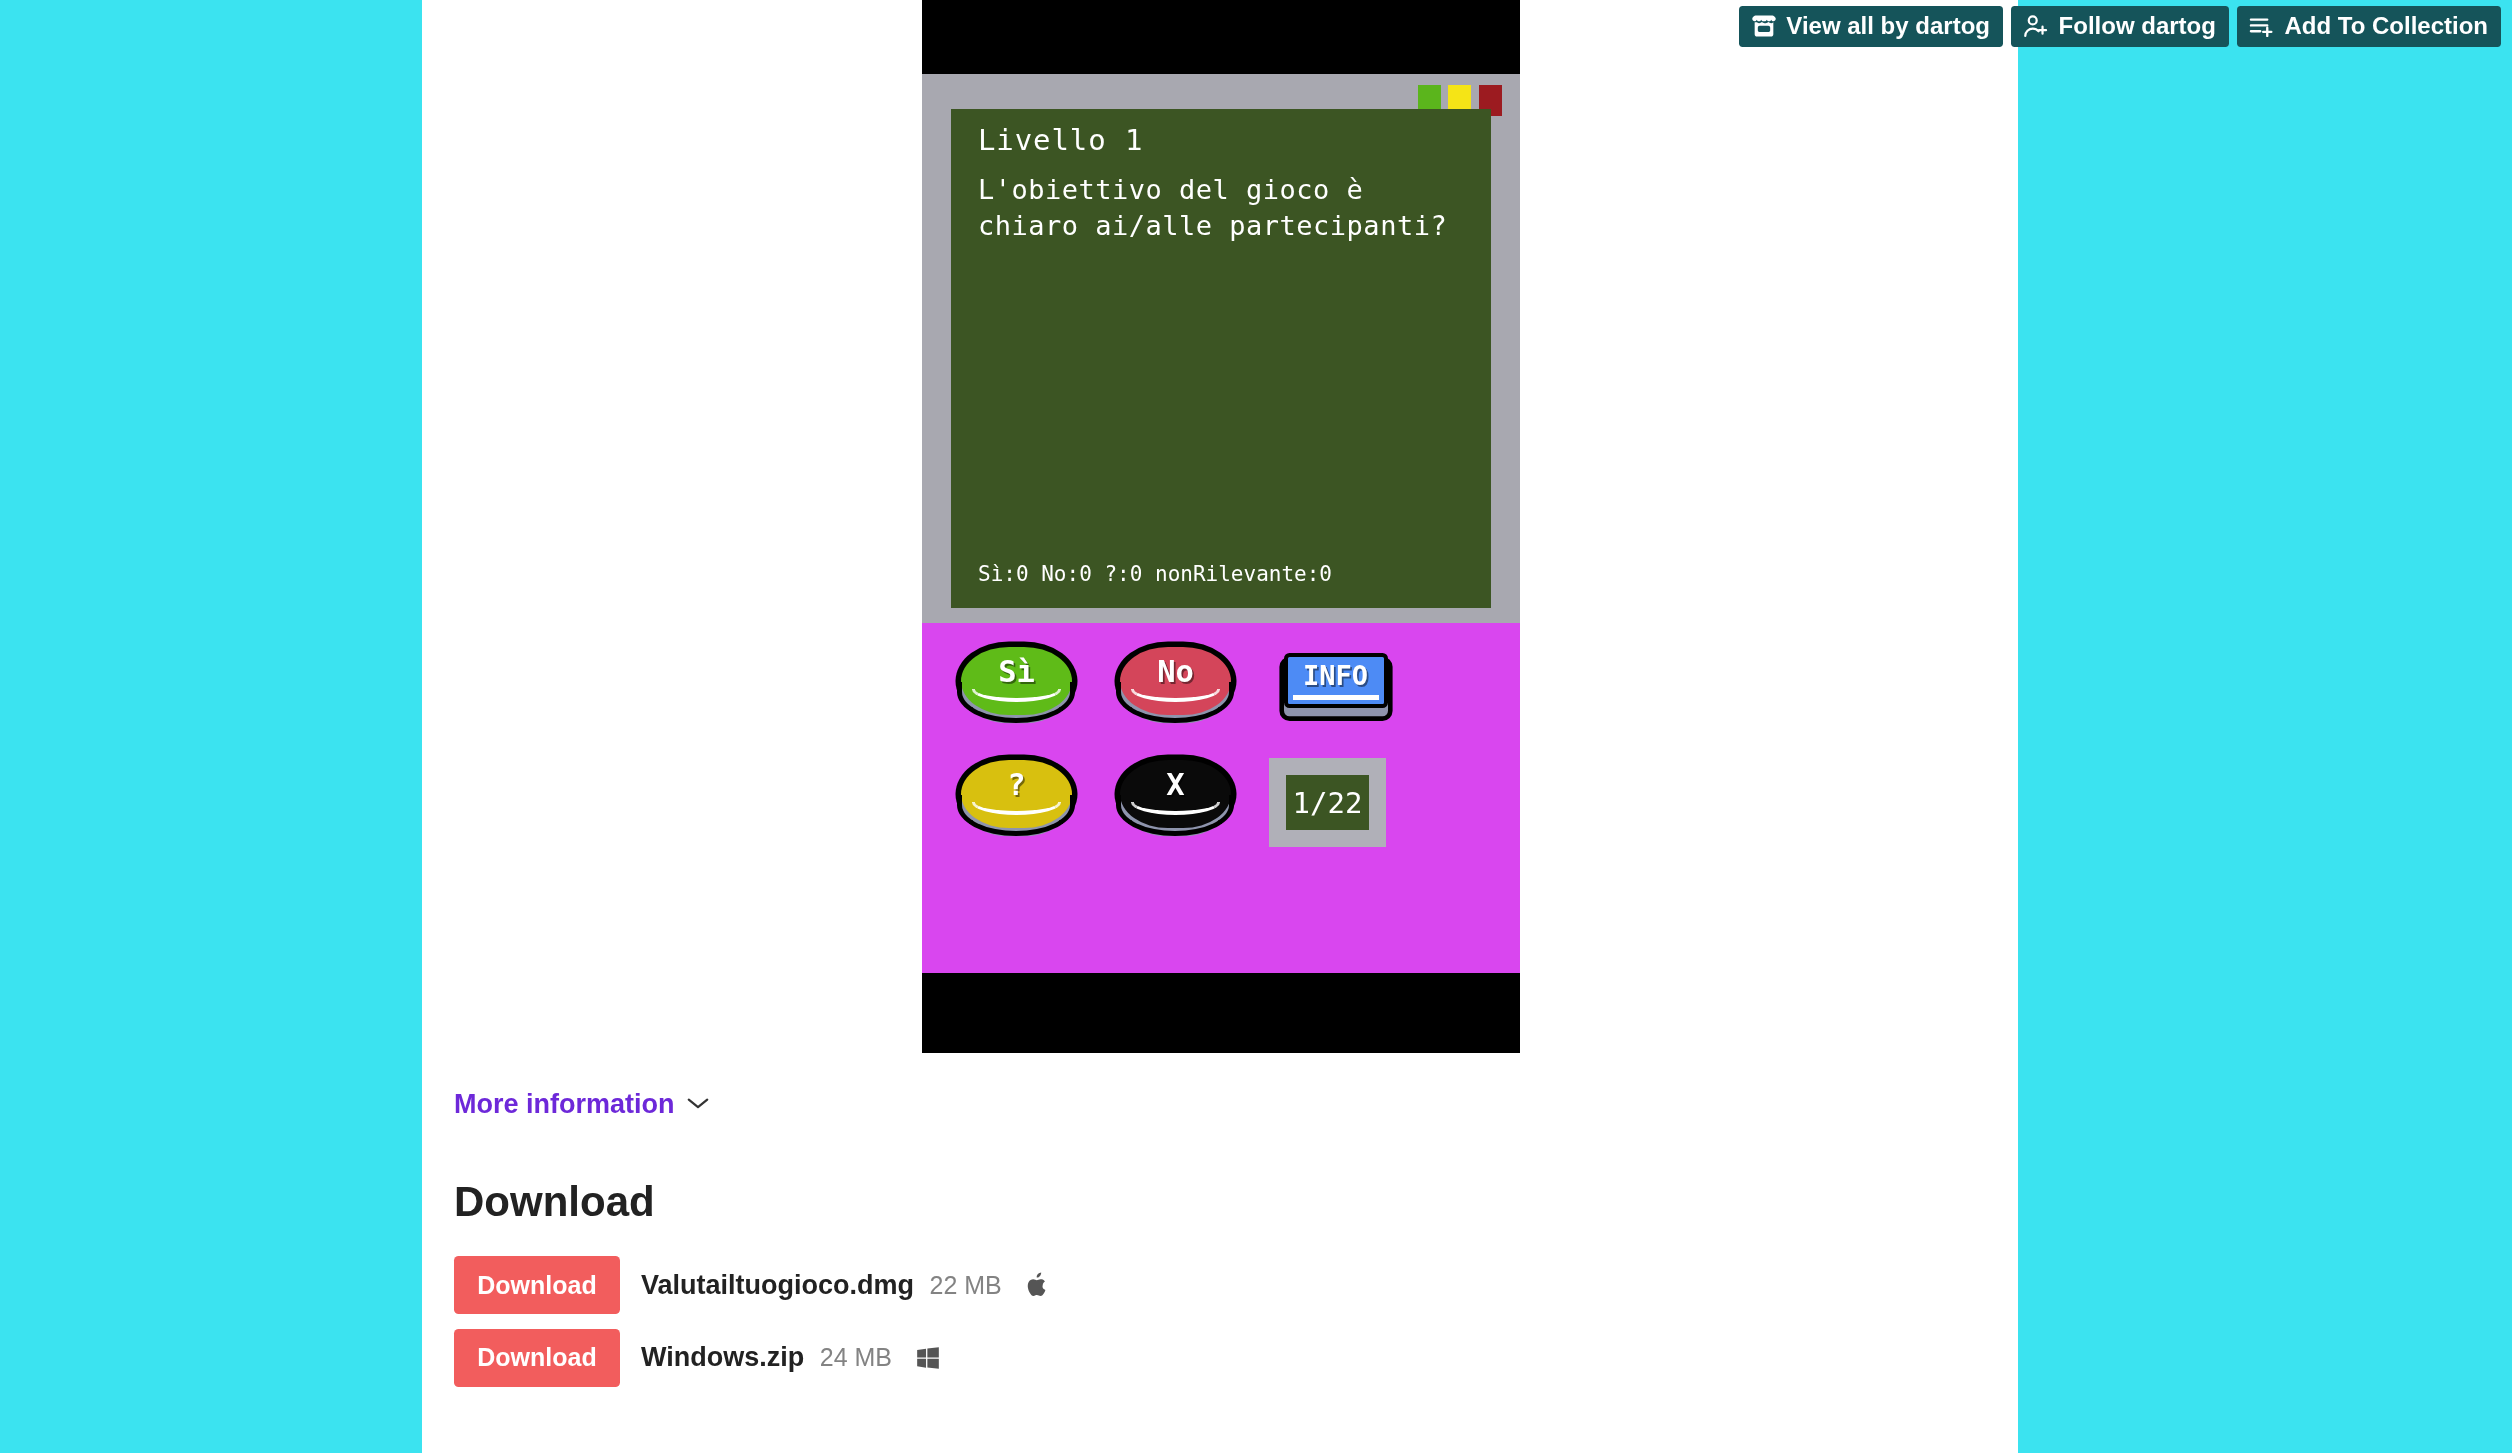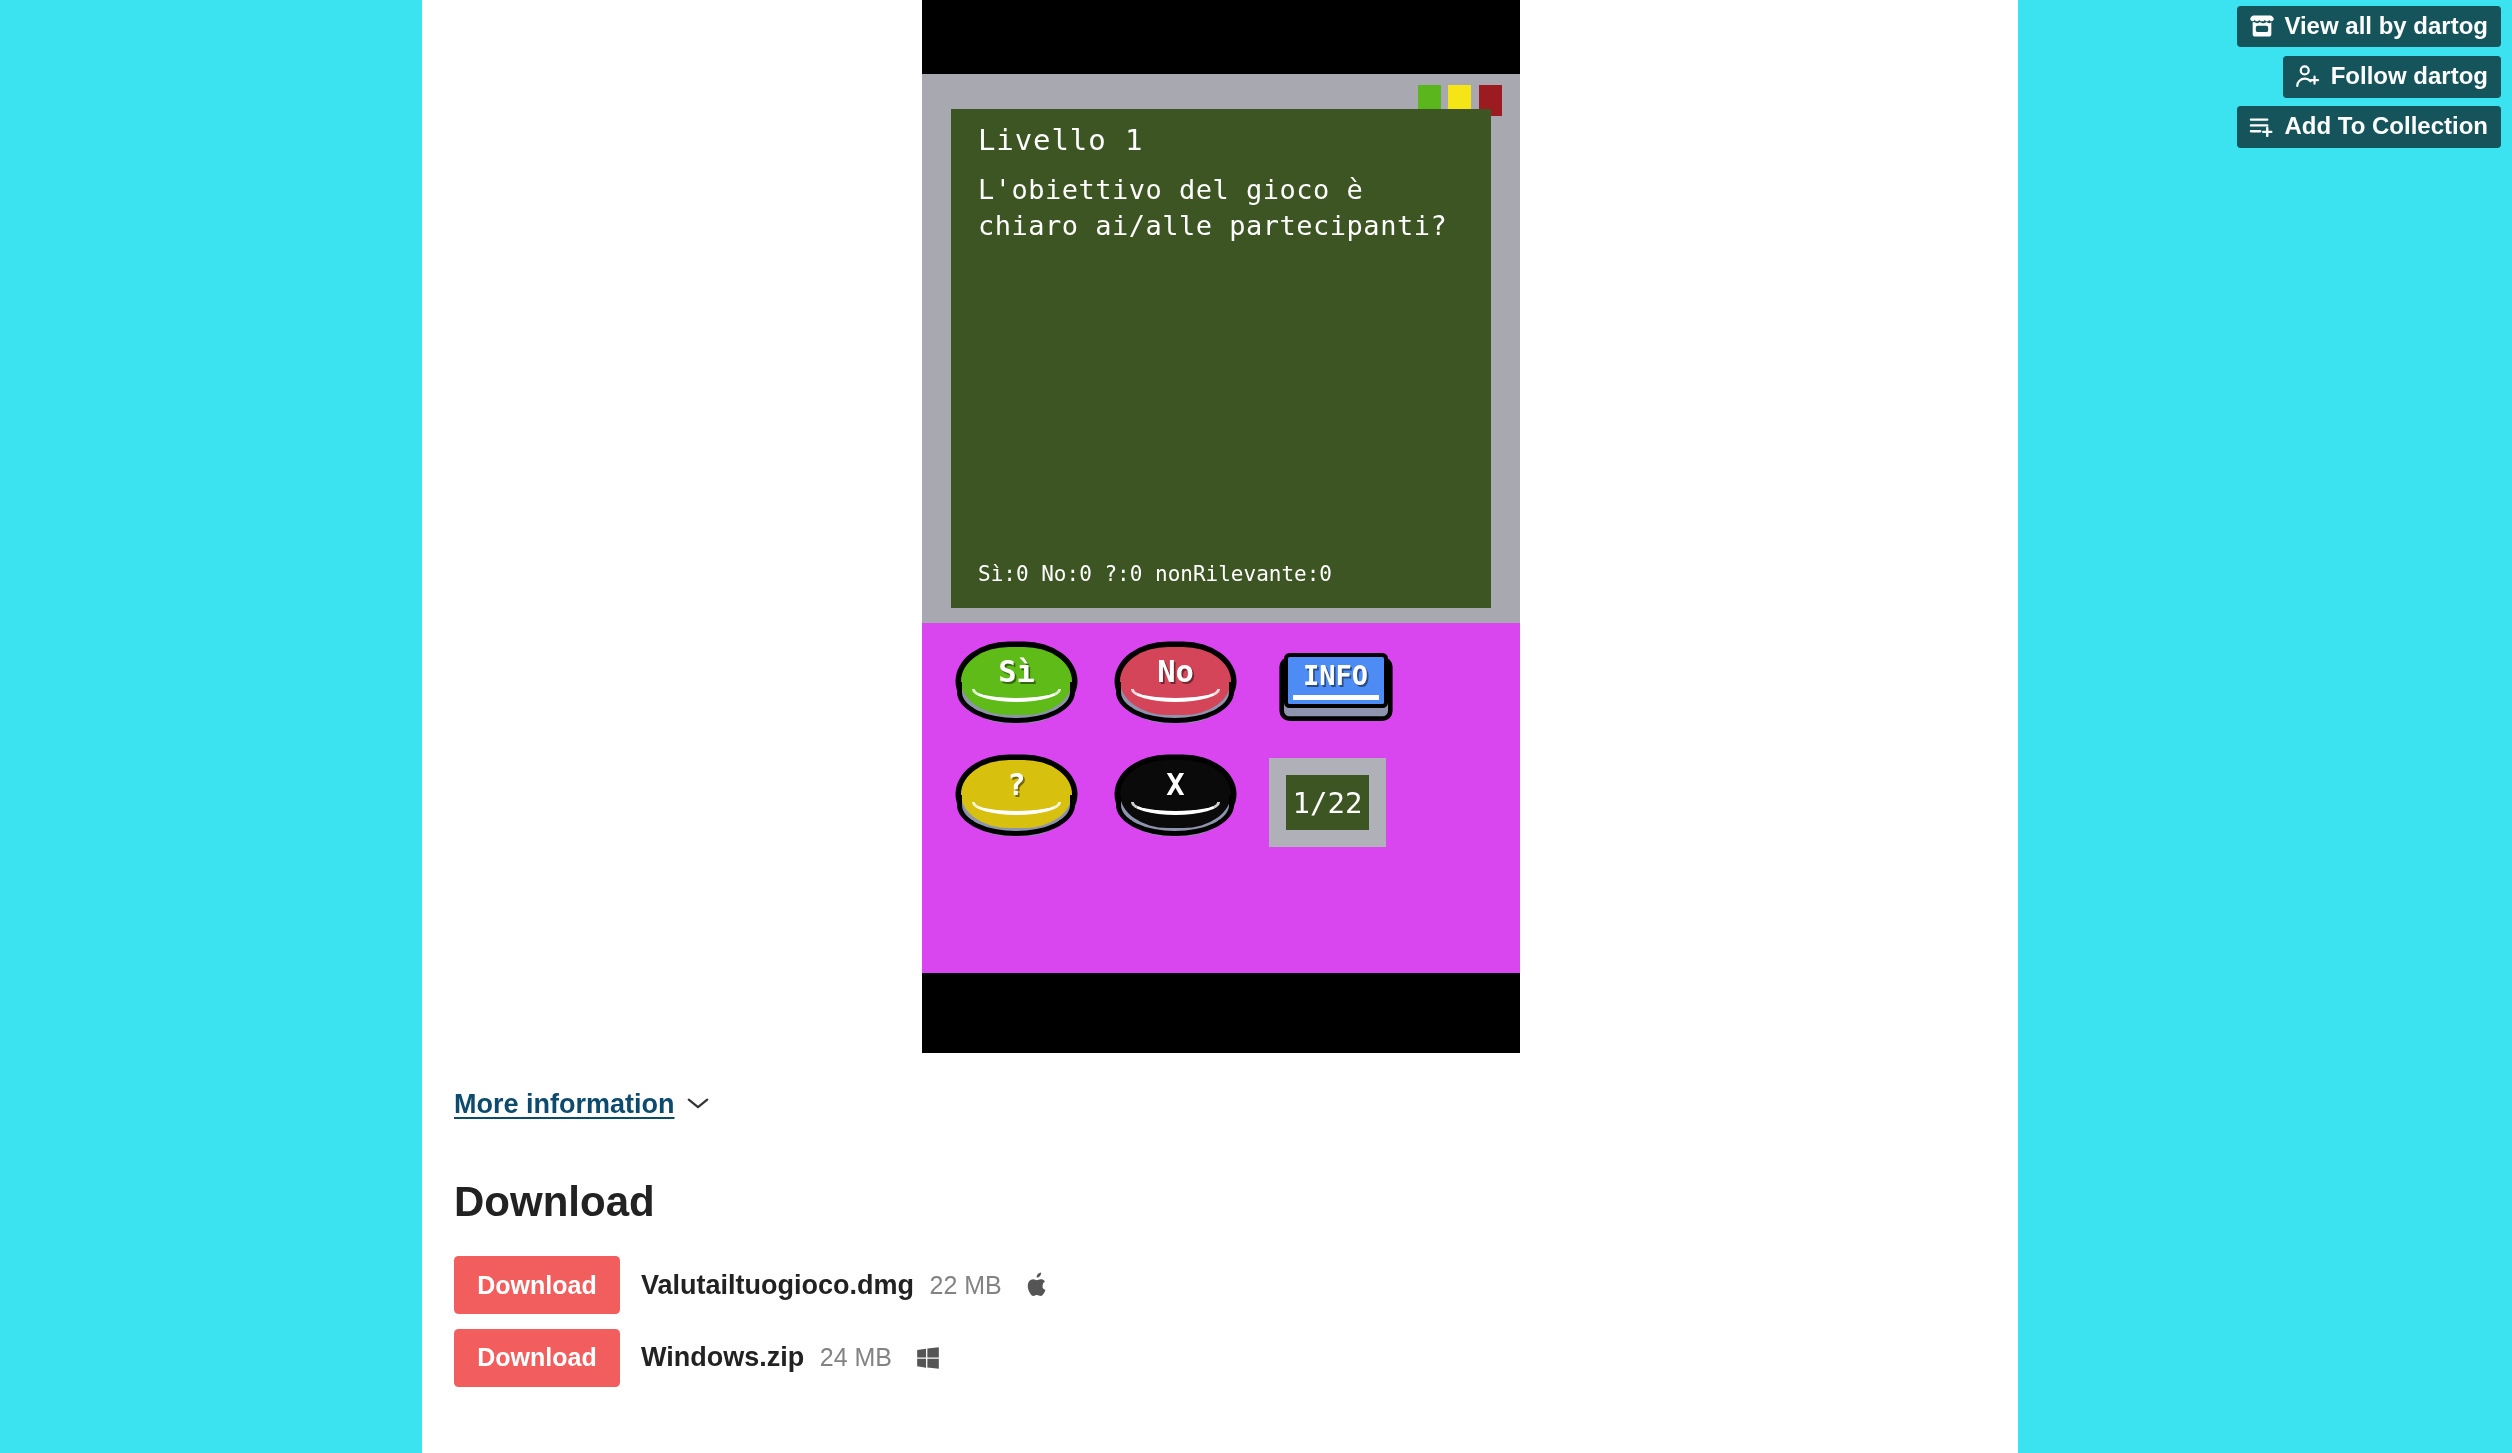--- a/index.html
+++ b/index.html
@@ -22,21 +22,20 @@
     left: 422px; top: 0;
     width: 1596px; height: 1454px;
     background: #ffffff;
   }
 
   
   .actions {
     position: absolute;
     right: 11px; top: 5.5px;
     display: flex;
-    flex-direction: column;
     align-items: flex-end;
     gap: 8.3px;
     z-index: 40;
   }
   .action-btn {
     display: flex;
     align-items: center;
     gap: 8.3px;
     background: #15545a;
     color: #ffffff;
@@ -202,22 +201,21 @@
   
   .more-info {
     position: absolute;
     left: 454px; top: 1089px;
     display: flex; align-items: center; gap: 11px;
     cursor: pointer;
   }
   .more-info-label {
     font-size: 27px;
     font-weight: bold;
-    color: #0c4a6e;
-    text-decoration: underline;
+    color: #6d28d9;
     text-underline-offset: 3.7px;
   }
 
   
   .dl-title {
     position: absolute;
     left: 454px; top: 1178px;
     font-size: 42px;
     font-weight: bold;
     color: #222222;

